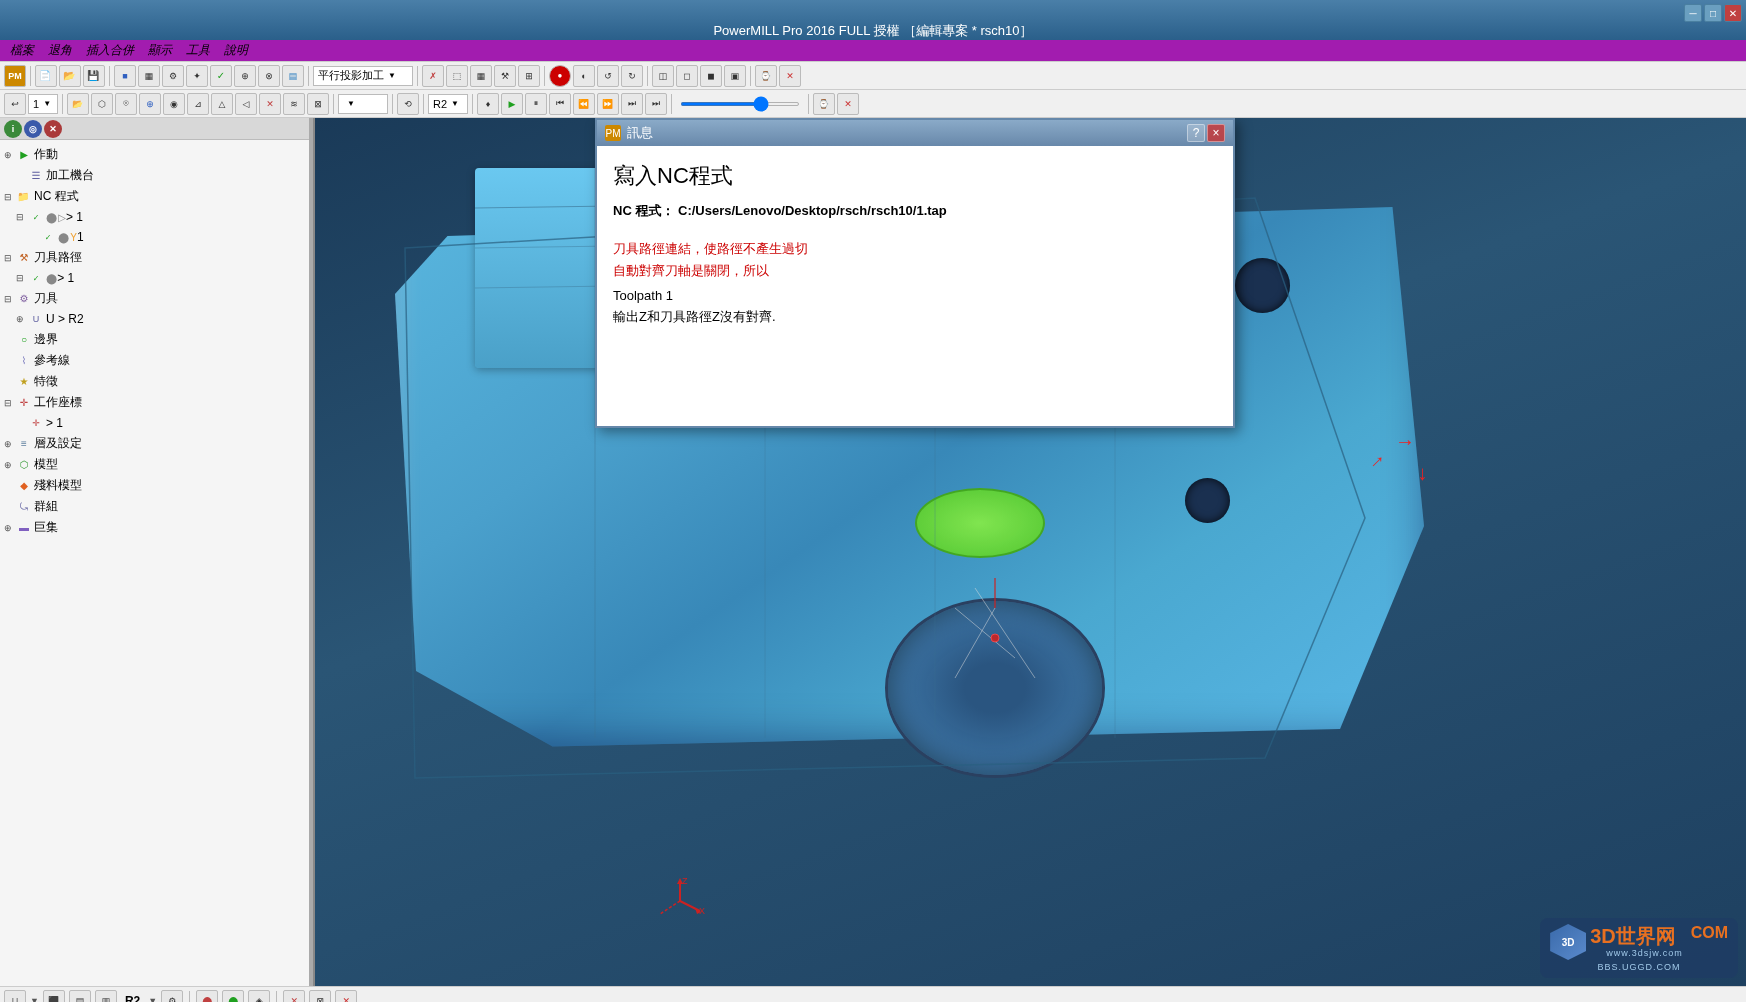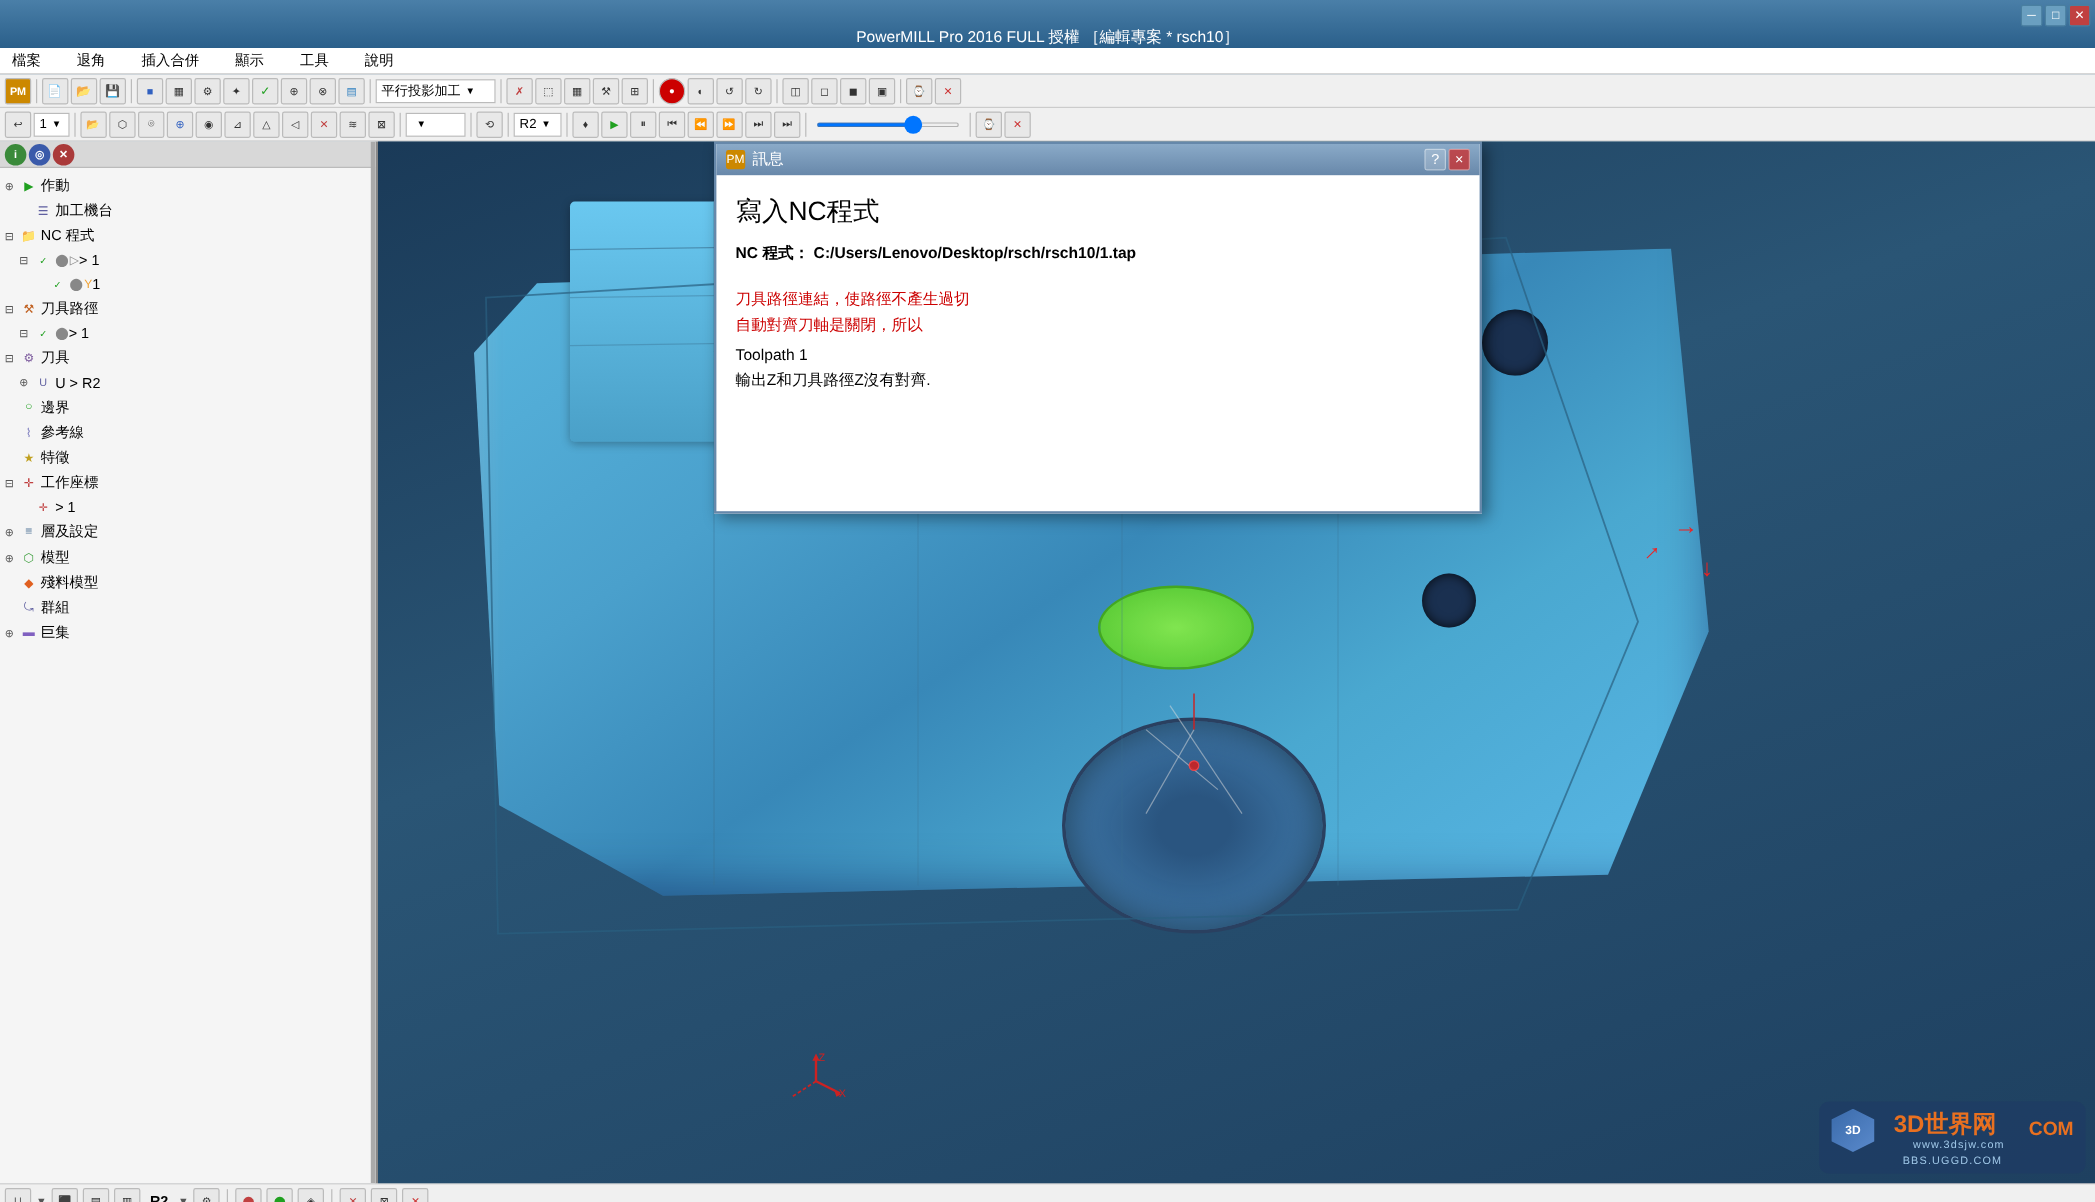--- a/index.html
+++ b/index.html
@@ -36,26 +36,27 @@
       border: 1px solid #4a7fa0;
       border-radius: 2px;
       display: flex; align-items: center; justify-content: center;
       color: white; font-size: 10px; cursor: pointer;
     }
     .win-btn.close { background: #c04040; }
 
     
     #menu-bar {
       height: 22px;
-      background: #ffffff;
+      background: #a21caf;
       border-bottom: 1px solid #ccc;
       display: flex;
       align-items: center;
       padding: 0 4px;
-      gap: 18px;
+      gap: 2px;
+      font-style: italic;
     }
     .menu-item {
       padding: 2px 6px;
       font-size: 12px;
       cursor: pointer;
       color: #000;
     }
 
     
     #toolbar1 {
@@ -239,21 +240,21 @@
       position: absolute;
       bottom: 8px;
       right: 8px;
       background: rgba(30, 60, 100, 0.85);
       border-radius: 8px;
       padding: 6px 10px;
       display: flex;
       flex-direction: column;
       align-items: center;
     }
-    .watermark-top { display: flex; align-items: center; gap: 16px; }
+    .watermark-top { display: flex; align-items: flex-start; gap: 4px; }
     .watermark-hex {
       width: 36px; height: 36px;
       background: linear-gradient(135deg, #3a6aaa, #5a8acc);
       clip-path: polygon(50% 0%, 100% 25%, 100% 75%, 50% 100%, 0% 75%, 0% 25%);
       display: flex; align-items: center; justify-content: center;
       font-size: 11px; font-weight: bold; color: white;
     }
 
     
     .model-bg {

